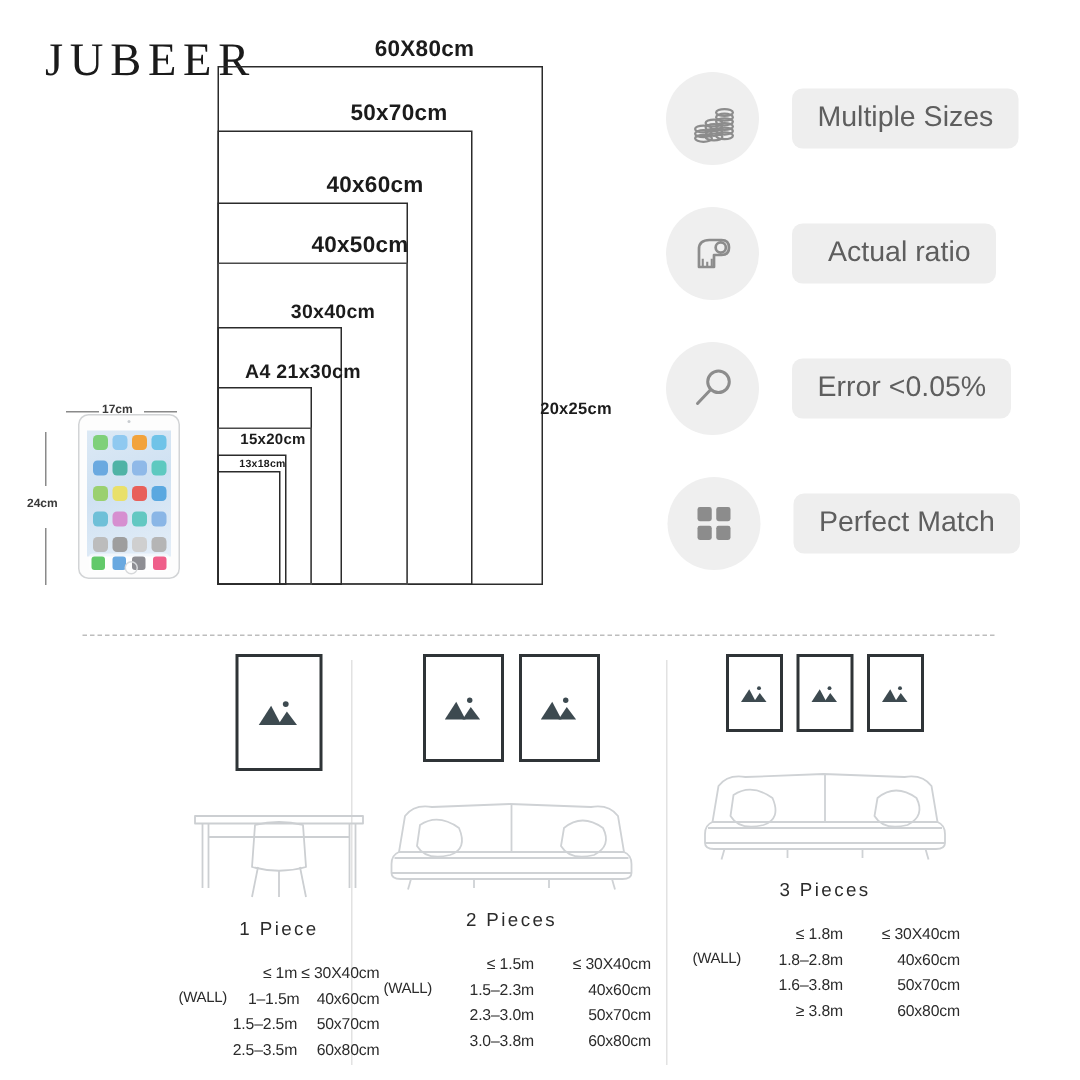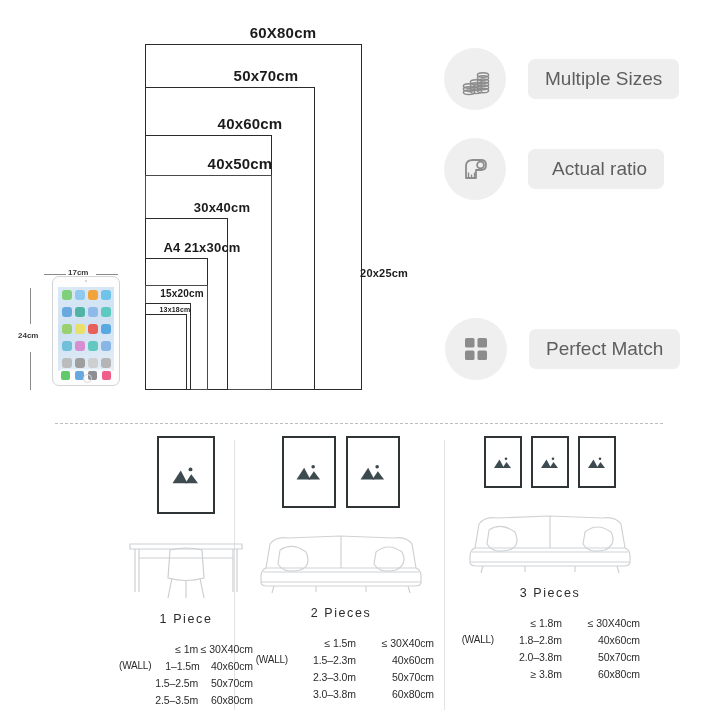--- a/index.html
+++ b/index.html
@@ -115,20 +115,21 @@
     font-size:10px;letter-spacing:-.2px;
   }
   .distcell{width:62px;text-align:right;padding-right:0;letter-spacing:-.1px;}
   .sizecell{width:78px;text-align:right;letter-spacing:-.1px;}
 </style>
 </head>
 <body>
 
 <div class="stage">
 
+  <div class="abs" id="brand">JUBEER</div>
 
   <div class="abs" id="size-chart" style="left:0;top:0;width:420px;height:400px;">
       <div class="sizebox" style="left: 145px; top: 44px; width: 217px; height: 346px;"></div>
       <div class="sizelabel" style="font-size: 15px; top: 24px; left: 0px; width: 566px; text-align: center;">60X80cm</div>
       <div class="sizebox" style="left: 145px; top: 87px; width: 170px; height: 303px;"></div>
       <div class="sizelabel" style="font-size: 15px; top: 67px; left: 0px; width: 532px; text-align: center;">50x70cm</div>
       <div class="sizebox" style="left: 145px; top: 135px; width: 127px; height: 255px;"></div>
       <div class="sizelabel" style="font-size: 15px; top: 115px; left: 0px; width: 500px; text-align: center;">40x60cm</div>
       <div class="sizebox thin" style="left: 145px; top: 175px; width: 127px; height: 215px;"></div>
       <div class="sizelabel" style="font-size: 15px; top: 155px; left: 0px; width: 480px; text-align: center;">40x50cm</div>
@@ -211,20 +212,29 @@
           <svg width="34" height="34" viewBox="0 0 34 34">
             <path d="M8 26 L8 14 Q8 8 15 8 L23 8 Q28 8 28 13 Q28 18 23 18 L18 18 L18 26 Z" fill="none" stroke="#8c8c8c" stroke-width="1.8" stroke-linejoin="round"></path>
             <circle cx="22.5" cy="13" r="3.4" fill="none" stroke="#8c8c8c" stroke-width="1.8"></circle>
             <line x1="10.5" y1="26" x2="10.5" y2="20.5" stroke="#8c8c8c" stroke-width="1.4"></line>
             <line x1="13.5" y1="26" x2="13.5" y2="22.5" stroke="#8c8c8c" stroke-width="1.4"></line>
             <line x1="16.5" y1="26" x2="16.5" y2="20.5" stroke="#8c8c8c" stroke-width="1.4"></line>
           </svg>
         </div>
         <div class="fpill" style="background: rgb(238, 238, 238); color: rgb(94, 94, 94); padding-left: 24px;">Actual ratio</div>
       </div>
+      <div class="feature" style="left: 0px; top: 228px;">
+        <div class="fcircle" style="background: rgb(239, 239, 239);">
+          <svg width="34" height="34" viewBox="0 0 34 34">
+            <circle cx="21" cy="12.5" r="7.2" fill="none" stroke="#8c8c8c" stroke-width="2"></circle>
+            <line x1="15.7" y1="17.8" x2="7" y2="27" stroke="#8c8c8c" stroke-width="2" stroke-linecap="round"></line>
+          </svg>
+        </div>
+        <div class="fpill" style="background: rgb(238, 238, 238); color: rgb(94, 94, 94);">Error &lt;0.05%</div>
+      </div>
       <div class="feature" style="left: 1px; top: 318px;">
         <div class="fcircle" style="background: rgb(239, 239, 239);">
           <svg width="34" height="34" viewBox="0 0 34 34">
             <rect x="6" y="6" width="9.5" height="9.5" rx="1.6" fill="#8c8c8c"></rect>
             <rect x="18.5" y="6" width="9.5" height="9.5" rx="1.6" fill="#8c8c8c"></rect>
             <rect x="6" y="18.5" width="9.5" height="9.5" rx="1.6" fill="#8c8c8c"></rect>
             <rect x="18.5" y="18.5" width="9.5" height="9.5" rx="1.6" fill="#8c8c8c"></rect>
           </svg>
         </div>
         <div class="fpill" style="background: rgb(238, 238, 238); color: rgb(94, 94, 94);">Perfect Match</div>
@@ -392,21 +402,21 @@
             <div class="distcell">≤ 1.8m</div>
             <div class="sizecell">≤ 30X40cm</div>
           </div>
           <div class="tblrow">
             <div class="wallcell">(WALL)</div>
             <div class="distcell">1.8–2.8m</div>
             <div class="sizecell">40x60cm</div>
           </div>
           <div class="tblrow">
             <div class="wallcell"></div>
-            <div class="distcell">2.0–3.8m</div>
+            <div class="distcell">1.6–3.8m</div>
             <div class="sizecell">50x70cm</div>
           </div>
           <div class="tblrow">
             <div class="wallcell"></div>
             <div class="distcell">≥ 3.8m</div>
             <div class="sizecell">60x80cm</div>
           </div>
         </div>
       </div>
     </div>

